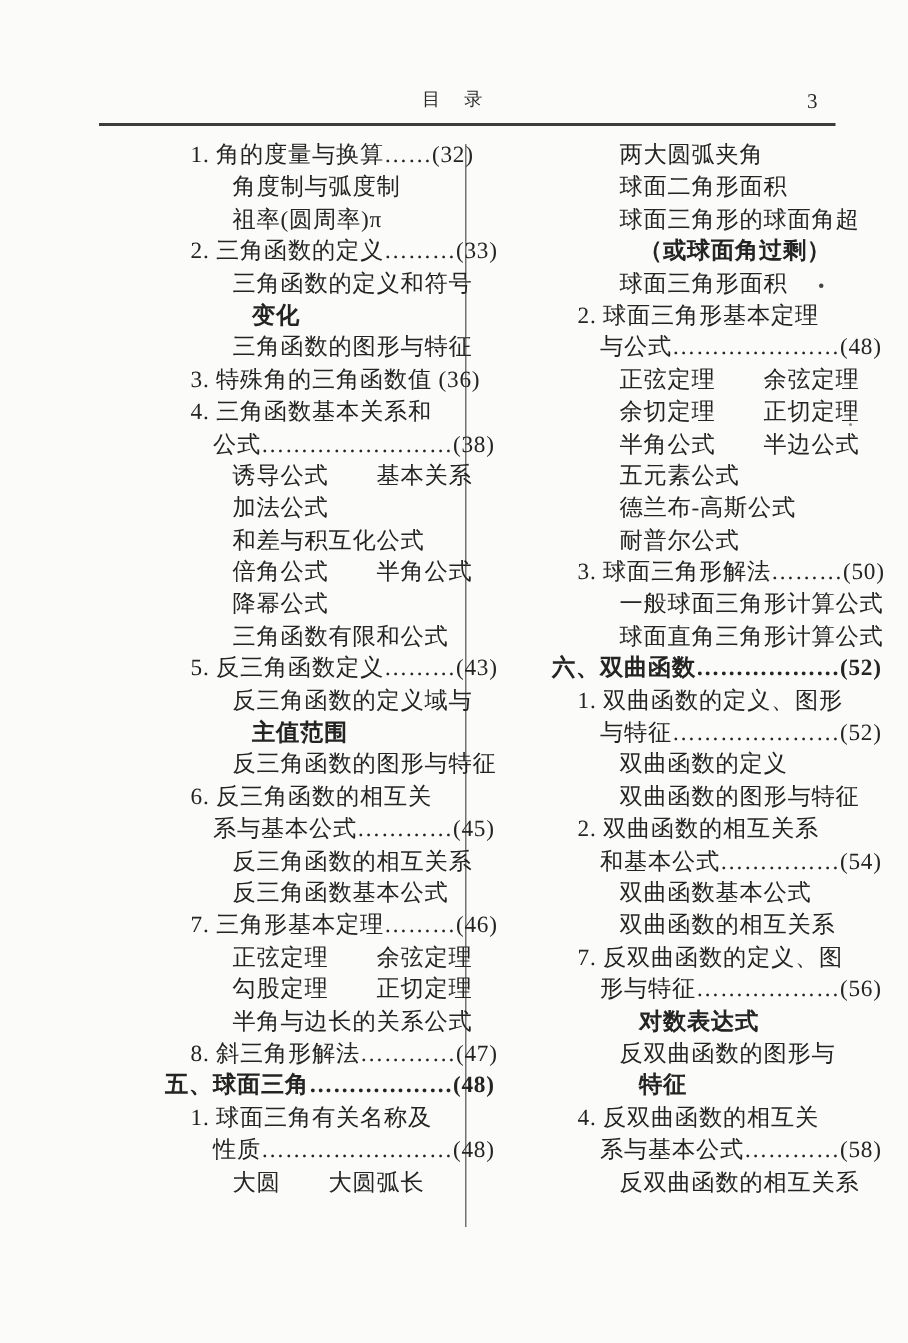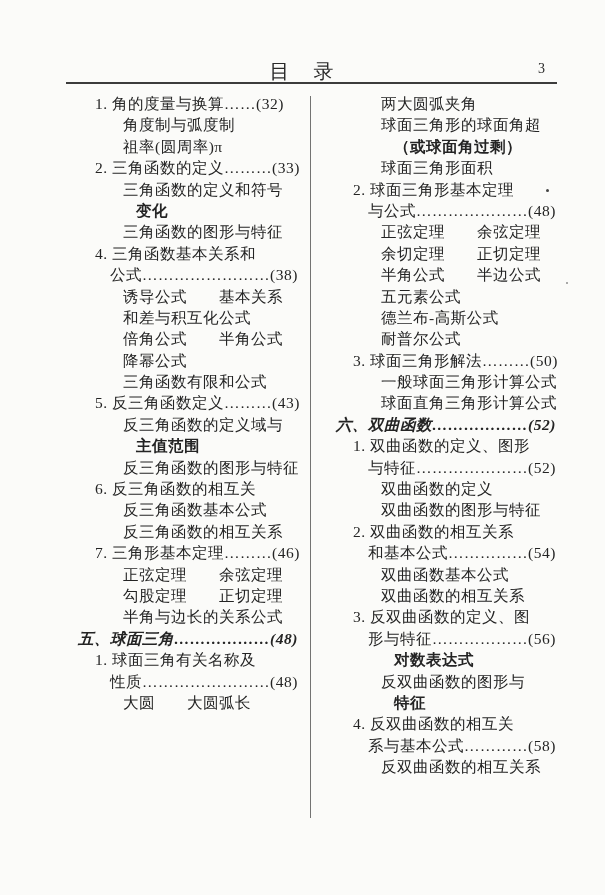--- a/index.html
+++ b/index.html
@@ -7,49 +7,49 @@
     width:605px;height:895px;
     background:#fbfbf9;
     position:relative;
     font-family:"Liberation Serif","DejaVu Serif",serif;
     color:#1f1f1f;
     overflow:hidden;
   }
   .page{position:absolute;inset:0;}
   .header-title{
     position:absolute;top:58px;left:0;width:605px;
-    text-align:center;font-size:20px;letter-spacing:2px;
+    text-align:center;font-size:12px;letter-spacing:2px;
     color:#2a2a2a;
   }
   .page-num{
     position:absolute;top:61px;left:538px;
     font-size:14px;color:#2a2a2a;
   }
   .rule{
     position:absolute;top:82px;left:66px;width:491px;height:2px;
     background:#3c3c3c;
   }
   .divider{
     position:absolute;top:96px;left:310px;width:1px;height:722px;
     background:#5a5a5a;opacity:.85;
   }
-  .col{position:absolute;top:93px;}
+  .col{position:absolute;top:93px;margin-left:32px;}
   .col-left{left:78px;width:230px;}
   .col-right{left:336px;width:232px;}
   .line{
     height:21.4px;line-height:21.4px;
     font-size:15.5px;letter-spacing:.5px;
     white-space:nowrap;color:#242424;
   }
   .i0{padding-left:0;}
   .i1{padding-left:17px;}
   .i2{padding-left:32px;}
   .i3{padding-left:45px;}
   .i4{padding-left:58px;font-weight:bold;}
-  .bold{font-weight:bold;font-style:italic;}
+  .bold{font-weight:bold;}
   .speck{
     position:absolute;background:#444;border-radius:50%;
   }
   .speck-1{top:189px;left:546px;width:3px;height:3px;}
   .speck-2{top:282px;left:566px;width:2px;height:2px;opacity:.6;}
 </style>
 </head>
 <body>
 
 <div class="page">
@@ -58,45 +58,50 @@
   <div class="rule"></div>
   <div class="divider"></div>
   <div class="col col-left">
       <div class="line i1">1. 角的度量与换算……(32)</div>
       <div class="line i3">角度制与弧度制</div>
       <div class="line i3">祖率(圆周率)π</div>
       <div class="line i1">2. 三角函数的定义………(33)</div>
       <div class="line i3">三角函数的定义和符号</div>
       <div class="line i4">变化</div>
       <div class="line i3">三角函数的图形与特征</div>
+      <div class="line i1">3. 特殊角的三角函数值 (36)</div>
       <div class="line i1">4. 三角函数基本关系和</div>
       <div class="line i2">公式……………………(38)</div>
       <div class="line i3">诱导公式　　基本关系</div>
+      <div class="line i3">加法公式</div>
       <div class="line i3">和差与积互化公式</div>
       <div class="line i3">倍角公式　　半角公式</div>
       <div class="line i3">降幂公式</div>
       <div class="line i3">三角函数有限和公式</div>
       <div class="line i1">5. 反三角函数定义………(43)</div>
       <div class="line i3">反三角函数的定义域与</div>
       <div class="line i4">主值范围</div>
       <div class="line i3">反三角函数的图形与特征</div>
       <div class="line i1">6. 反三角函数的相互关</div>
+      <div class="line i2">系与基本公式…………(45)</div>
+      <div class="line i3">反三角函数的相互关系</div>
       <div class="line i3">反三角函数基本公式</div>
-      <div class="line i3">反三角函数的相互关系</div>
       <div class="line i1">7. 三角形基本定理………(46)</div>
       <div class="line i3">正弦定理　　余弦定理</div>
       <div class="line i3">勾股定理　　正切定理</div>
       <div class="line i3">半角与边长的关系公式</div>
+      <div class="line i1">8. 斜三角形解法…………(47)</div>
       <div class="line i0 bold">五、球面三角………………(48)</div>
       <div class="line i1">1. 球面三角有关名称及</div>
       <div class="line i2">性质……………………(48)</div>
       <div class="line i3">大圆　　大圆弧长</div>
     </div>
   <div class="col col-right">
       <div class="line i3">两大圆弧夹角</div>
+      <div class="line i3">球面二角形面积</div>
       <div class="line i3">球面三角形的球面角超</div>
       <div class="line i4">（或球面角过剩）</div>
       <div class="line i3">球面三角形面积</div>
       <div class="line i1">2. 球面三角形基本定理</div>
       <div class="line i2">与公式…………………(48)</div>
       <div class="line i3">正弦定理　　余弦定理</div>
       <div class="line i3">余切定理　　正切定理</div>
       <div class="line i3">半角公式　　半边公式</div>
       <div class="line i3">五元素公式</div>
       <div class="line i3">德兰布-高斯公式</div>
@@ -106,21 +111,21 @@
       <div class="line i3">球面直角三角形计算公式</div>
       <div class="line i0 bold">六、双曲函数………………(52)</div>
       <div class="line i1">1. 双曲函数的定义、图形</div>
       <div class="line i2">与特征…………………(52)</div>
       <div class="line i3">双曲函数的定义</div>
       <div class="line i3">双曲函数的图形与特征</div>
       <div class="line i1">2. 双曲函数的相互关系</div>
       <div class="line i2">和基本公式……………(54)</div>
       <div class="line i3">双曲函数基本公式</div>
       <div class="line i3">双曲函数的相互关系</div>
-      <div class="line i1">3. 反双曲函数的定义、图</div>
+      <div class="line i1">7. 反双曲函数的定义、图</div>
       <div class="line i2">形与特征………………(56)</div>
       <div class="line i4">对数表达式</div>
       <div class="line i3">反双曲函数的图形与</div>
       <div class="line i4">特征</div>
       <div class="line i1">4. 反双曲函数的相互关</div>
       <div class="line i2">系与基本公式…………(58)</div>
       <div class="line i3">反双曲函数的相互关系</div>
     </div>
   <div class="speck speck-1"></div>
   <div class="speck speck-2"></div>

